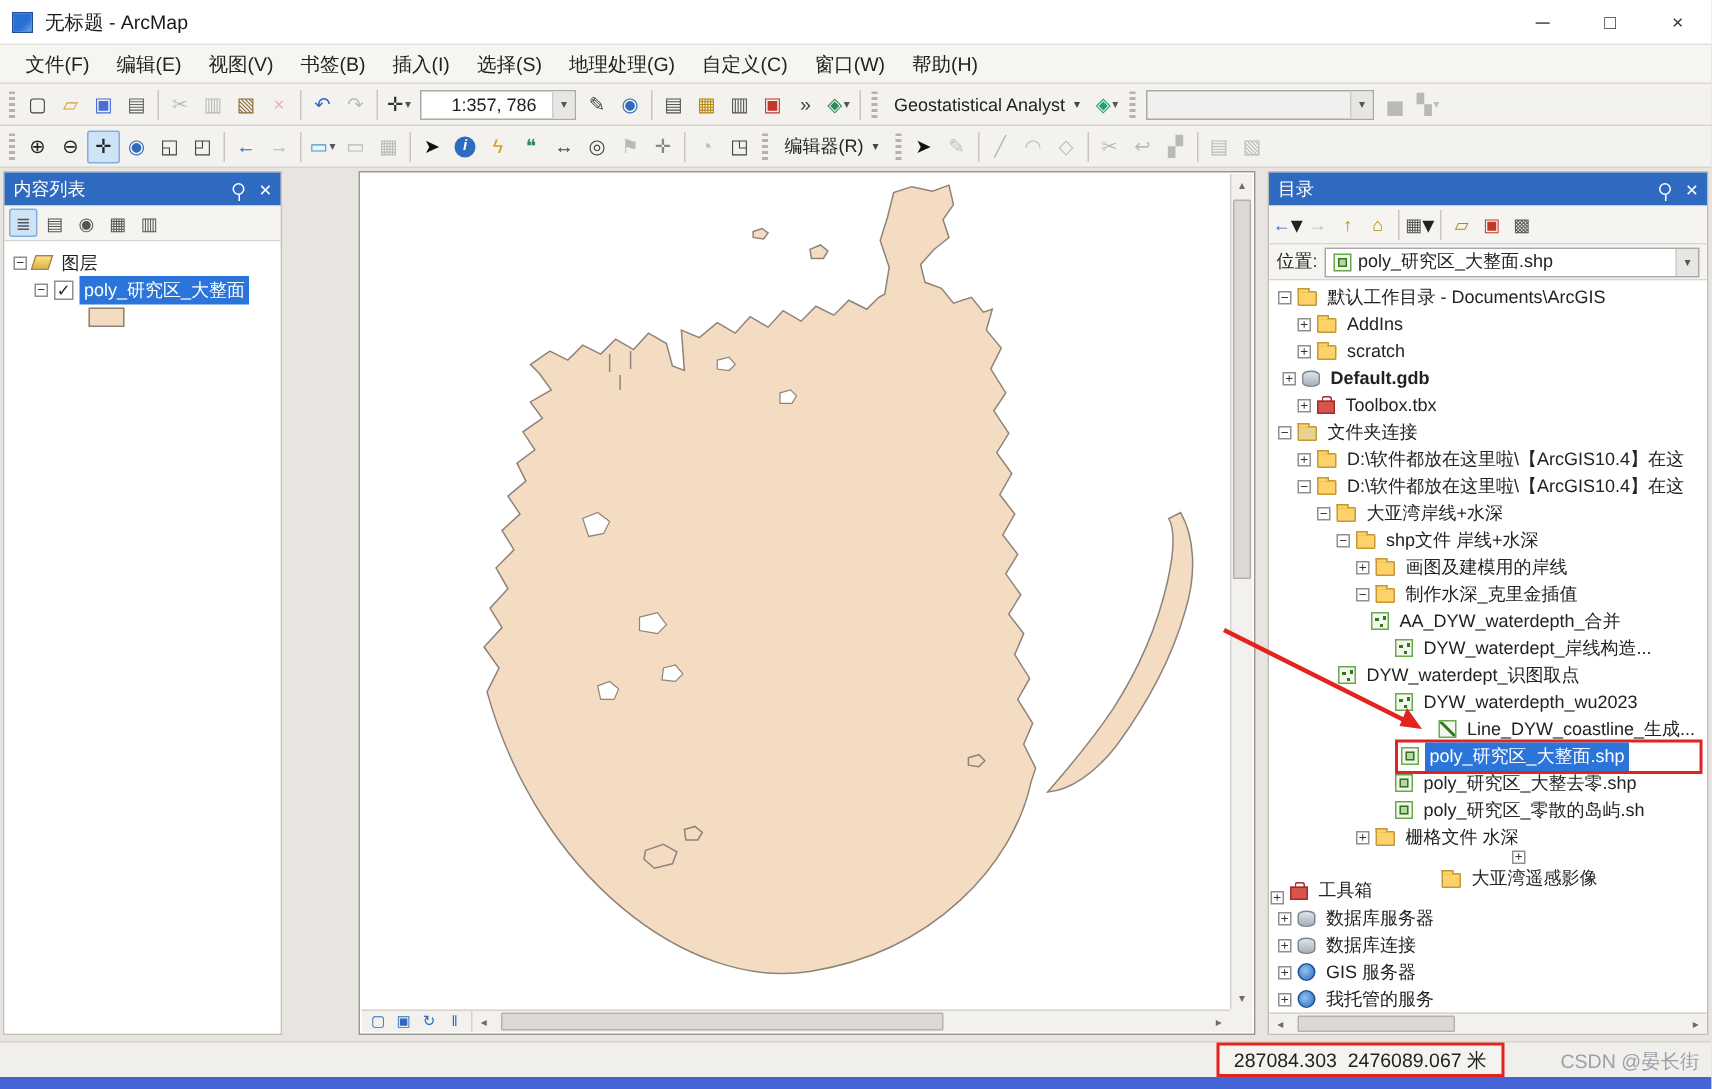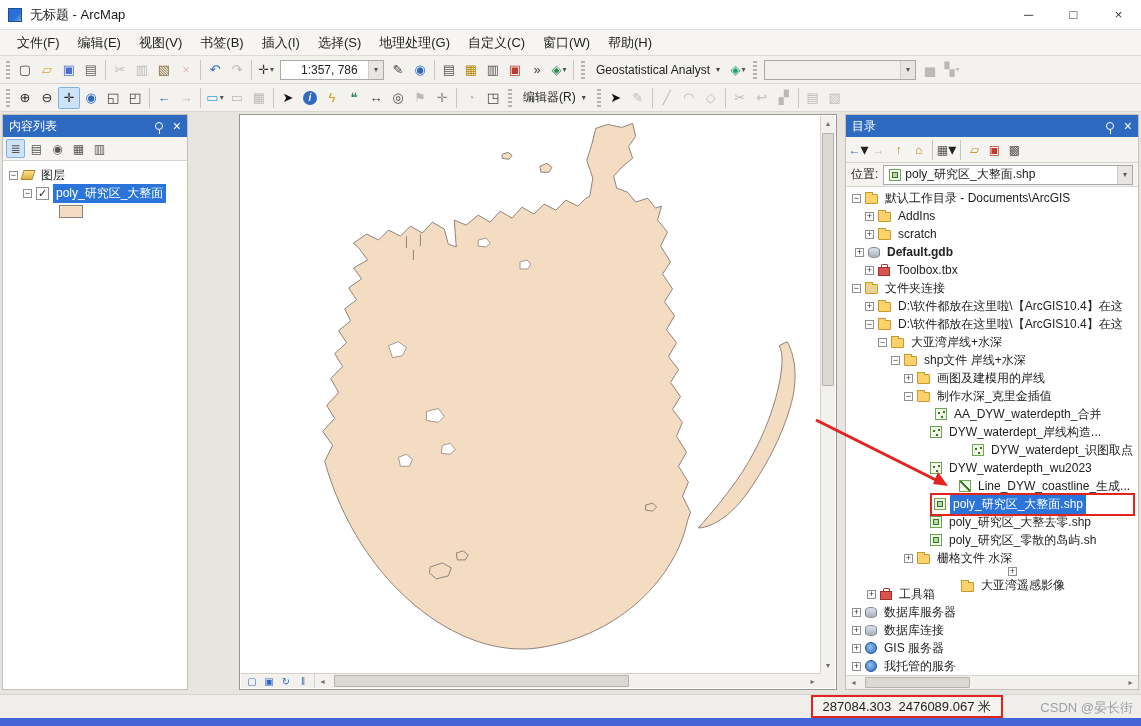--- a/index.html
+++ b/index.html
@@ -541,35 +541,35 @@
           <span class="tlabel">画图及建模用的岸线</span>
         </span>
       </div>
       <div class="tree-row" style="padding-left: 58px;">
         <span class="expander minus"></span>
         <span class="row-body">
           <span class="ticon i-folder"></span>
           <span class="tlabel">制作水深_克里金插值</span>
         </span>
       </div>
-      <div class="tree-row" style="padding-left: 76px;">
+      <div class="tree-row" style="padding-left: 55px;">
         <span class="expander empty"></span>
         <span class="row-body">
           <span class="ticon i-shp-point"></span>
           <span class="tlabel">AA_DYW_waterdepth_合并</span>
         </span>
       </div>
       <div class="tree-row" style="padding-left: 71px;">
         <span class="expander empty"></span>
         <span class="row-body">
           <span class="ticon i-shp-point"></span>
           <span class="tlabel">DYW_waterdept_岸线构造...</span>
         </span>
       </div>
-      <div class="tree-row" style="padding-left: 113px;">
+      <div class="tree-row" style="padding-left: 33px;">
         <span class="expander empty"></span>
         <span class="row-body">
           <span class="ticon i-shp-point"></span>
           <span class="tlabel">DYW_waterdept_识图取点</span>
         </span>
       </div>
       <div class="tree-row" style="padding-left: 71px;">
         <span class="expander empty"></span>
         <span class="row-body">
           <span class="ticon i-shp-point"></span>
@@ -611,21 +611,21 @@
           <span class="tlabel">栅格文件 水深</span>
         </span>
       </div>
       <div class="tree-row" style="padding-left: 45px; flex-direction: column;">
         <span class="expander plus"></span>
         <span class="row-body">
           <span class="ticon i-folder"></span>
           <span class="tlabel">大亚湾遥感影像</span>
         </span>
       </div>
-      <div class="tree-row" style="padding-left: 21px;">
+      <div class="tree-row" style="padding-left: 1px; align-items: flex-end;">
         <span class="expander plus"></span>
         <span class="row-body">
           <span class="ticon i-toolbox"></span>
           <span class="tlabel">工具箱</span>
         </span>
       </div>
       <div class="tree-row" style="padding-left: 6px;">
         <span class="expander plus"></span>
         <span class="row-body">
           <span class="ticon i-db-server"></span>

